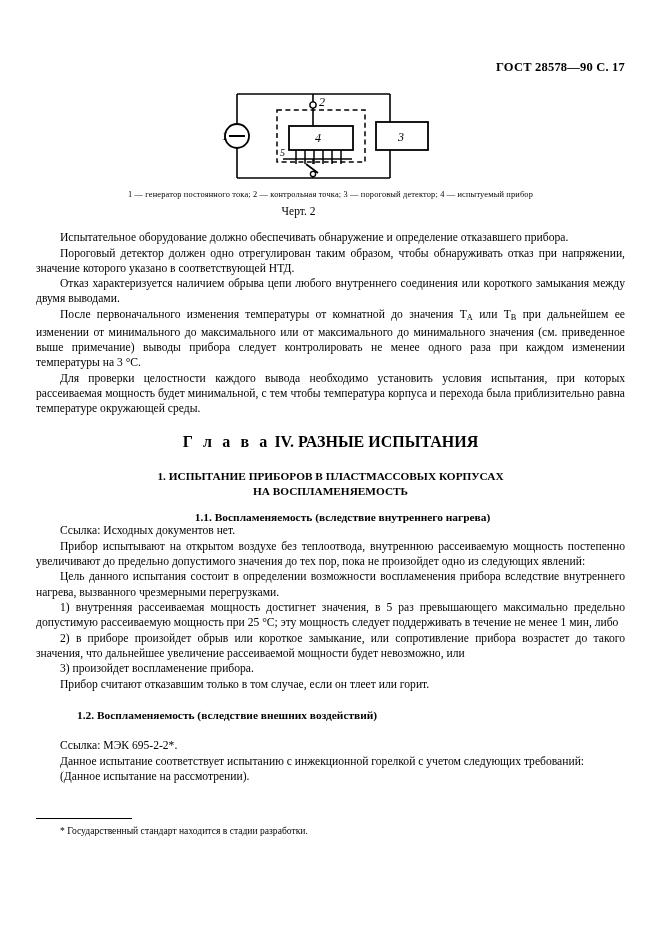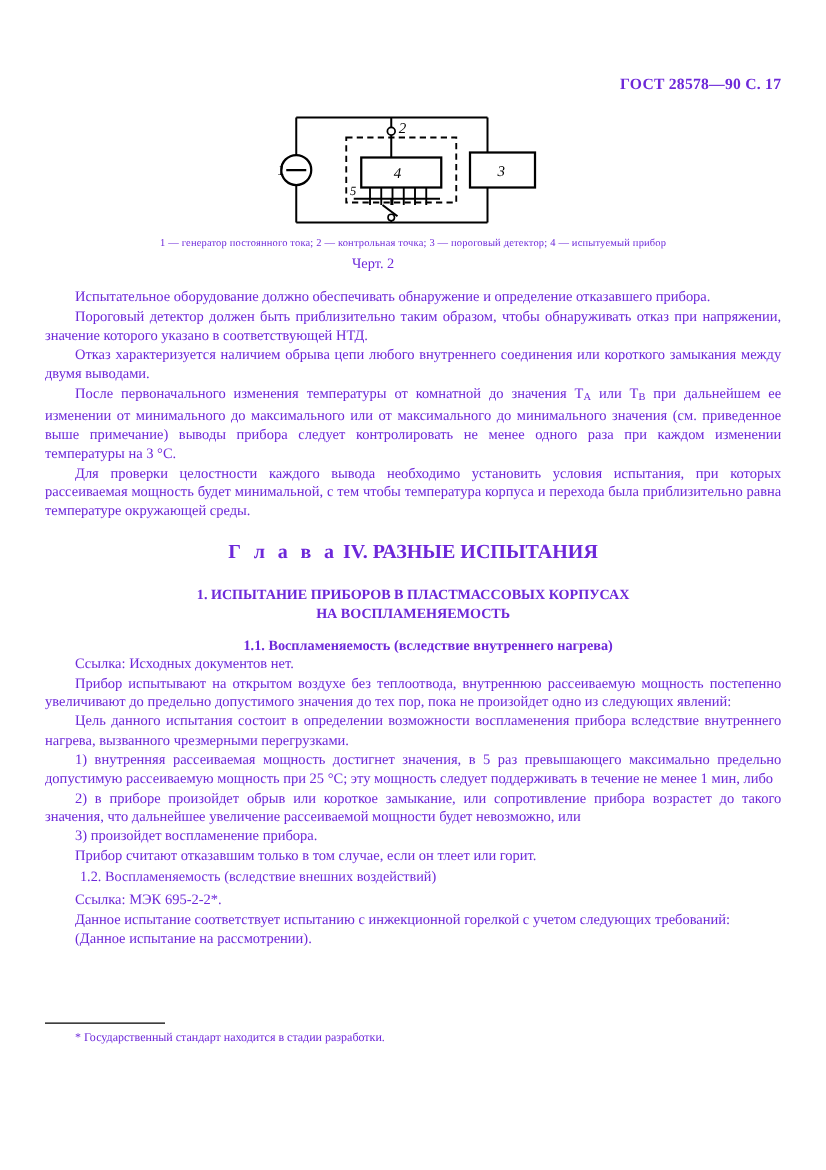--- a/index.html
+++ b/index.html
@@ -6,21 +6,21 @@
     margin: 0;
     padding: 0;
     background: #ffffff;
   }
   .page {
     position: relative;
     width: 661px;
     height: 936px;
     background: #ffffff;
     font-family: "Liberation Serif", "DejaVu Serif", serif;
-    color: #6d28d9;
+    color: #000000;
     overflow: hidden;
     border-radius: 16px;
   }
 
   
   .page-header {
     position: absolute;
     top: 60px;
     right: 36px;
     font-family: "Liberation Serif", serif;
@@ -98,23 +98,23 @@
   }
 
   .sub-head {
     margin: 13px 0 0 0;
     font-size: 11.4px;
     font-weight: bold;
     text-indent: 24px;
     text-align: center;
   }
   .sub-head2 {
-    margin: 4px;
+    margin: 17px;
     font-size: 11.4px;
-    font-weight: normal;
+    font-weight: bold;
     text-indent: 24px;
   }
 
   
   .footnote-rule {
     position: absolute;
     left: 36px;
     top: 818px;
     width: 96px;
     height: 0;
@@ -193,21 +193,21 @@
     </svg>
   </div>
 
   <div class="fig-legend">1 — генератор постоянного тока; 2 — контрольная точка; 3 — пороговый детектор; 4 — испытуемый прибор</div>
   <div class="fig-caption">Черт. 2</div>
 
   <div class="body">
 
     <p class="tx">Испытательное оборудование должно обеспечивать обнаружение и определение отказавшего прибора.</p>
 
-    <p class="tx">Пороговый детектор должен быть приблизительно таким образом, чтобы обнаруживать отказ при напряжении, значение которого указано в соответствующей НТД.</p>
+    <p class="tx">Пороговый детектор должен одно отрегулирован таким образом, чтобы обнаруживать отказ при напряжении, значение которого указано в соответствующей НТД.</p>
 
     <p class="tx">Отказ характеризуется наличием обрыва цепи любого внутреннего соединения или короткого замыкания между двумя выводами.</p>
 
     <p class="tx"><span>После первоначального изменения температуры от комнатной до значения T</span><sub>A</sub><span> или T</span><sub>B</sub><span> при дальнейшем ее изменении от минимального до максимального или от максимального до минимального значения (см. приведенное выше примечание) выводы прибора следует контролировать не менее одного раза при каждом изменении температуры на 3 °С.</span></p>
 
     <p class="tx">Для проверки целостности каждого вывода необходимо установить условия испытания, при которых рассеиваемая мощность будет минимальной, с тем чтобы температура корпуса и перехода была приблизительно равна температуре окружающей среды.</p>
 
     <div class="chapter"><span class="spaced">Г л а в а</span><span> IV.  РАЗНЫЕ ИСПЫТАНИЯ</span></div>
 
     <div class="section-title">

